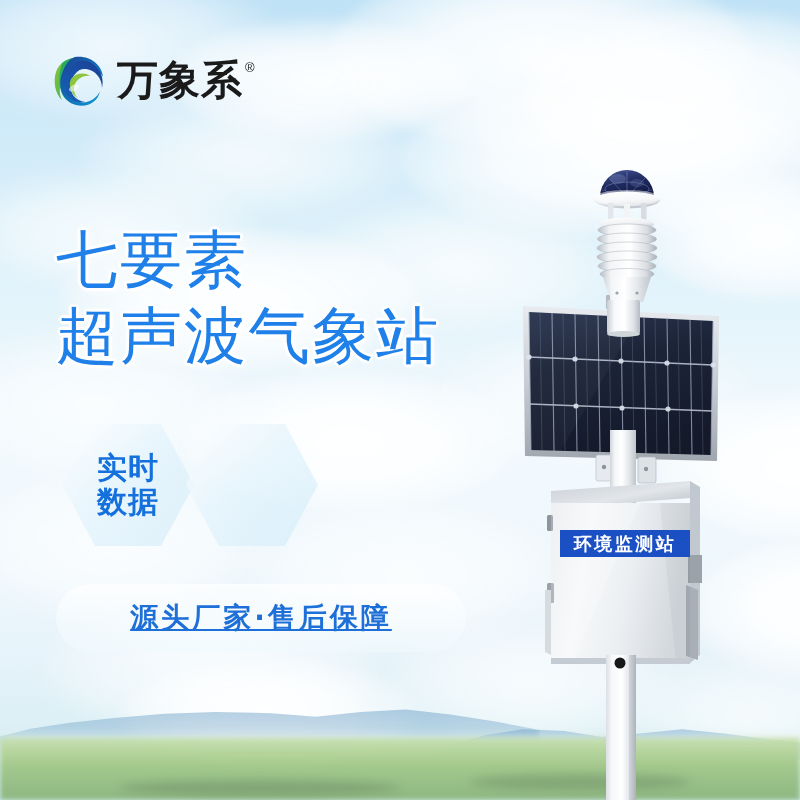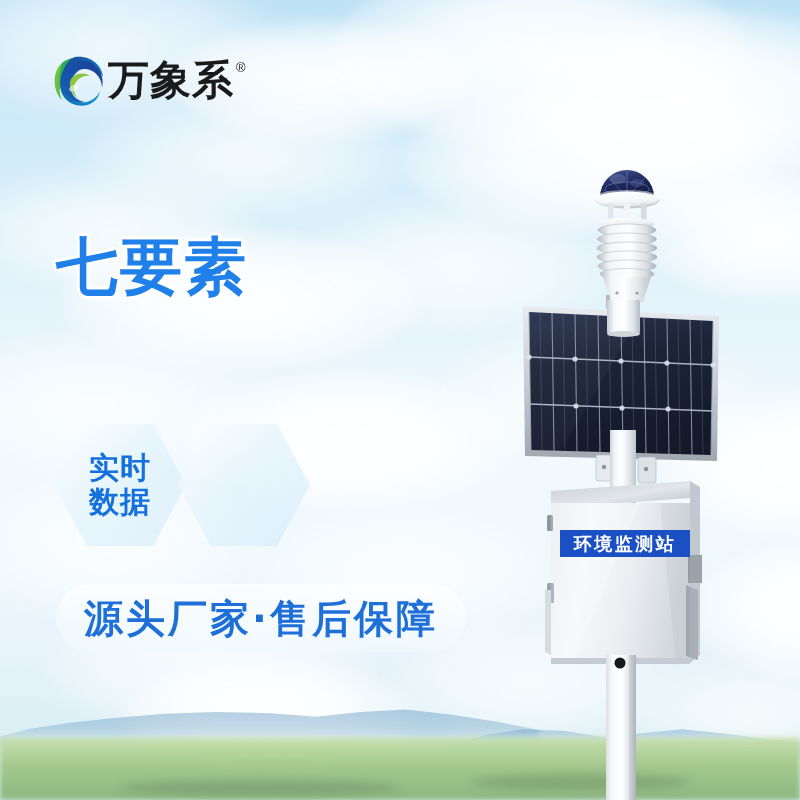--- a/index.html
+++ b/index.html
@@ -103,20 +103,21 @@
     border-radius: 50%;
   }
 
   
   .logo-block {
     position: absolute;
     left: 48px;
     top: 52px;
     display: flex;
     align-items: center;
+    gap: 9px;
     z-index: 30;
   }
   .logo-mark { width: 60px; height: 56px; display: block; }
   .logo-text-wrap { position: relative; display: flex; align-items: flex-start; }
   .logo-text {
     font-size: 41px;
     font-weight: bold;
     color: #1a1a1a;
     letter-spacing: 1px;
     line-height: 1;
@@ -132,37 +133,36 @@
 
   
   .headline {
     position: absolute;
     left: 56px;
     top: 222px;
     z-index: 30;
   }
   .headline-line {
     font-size: 62px;
-    font-weight: bold;
+    font-weight: normal;
     color: #1E80E8;
     line-height: 1.22;
     letter-spacing: 2px;
     font-family: "DejaVu Sans", "Liberation Sans", sans-serif;
     text-shadow:
        3px 0 0 #ffffff, -3px 0 0 #ffffff, 0 3px 0 #ffffff, 0 -3px 0 #ffffff,
        2px 2px 0 #ffffff, -2px 2px 0 #ffffff, 2px -2px 0 #ffffff, -2px -2px 0 #ffffff,
        4px 4px 9px rgba(255,255,255,0.85);
     white-space: nowrap;
-    margin-top: 7px;
   }
 
   
   .badges {
     position: absolute;
-    left: 54px;
+    left: 62px;
     top: 424px;
     display: flex;
     align-items: center;
     z-index: 30;
   }
   .badge {
     position: relative;
     width: 132px;
     height: 122px;
     margin-right: -8px;
@@ -201,27 +201,28 @@
     width: 410px;
     height: 68px;
     border-radius: 34px;
     background: linear-gradient(180deg, rgba(255,255,255,0.72) 0%, rgba(240,250,254,0.52) 100%);
     display: flex;
     align-items: center;
     justify-content: center;
     z-index: 30;
   }
   .tagline-text {
-    font-size: 39px;
+    font-size: 28px;
     font-weight: bold;
     color: #1E6FD8;
     letter-spacing: 3px;
     line-height: 1;
     font-family: "DejaVu Sans", "Liberation Sans", sans-serif;
     white-space: nowrap;
+    text-decoration: underline;
   }
 
   
   .equipment {
     position: absolute;
     left: 0; top: 0;
     width: 800px; height: 800px;
     z-index: 20;
     pointer-events: none;
   }
@@ -490,20 +491,21 @@
       <ellipse cx="26" cy="36" rx="5.5" ry="3" fill="#ffffff" opacity="0.55" transform="rotate(-28 26 36)"></ellipse>
     </svg>
     <span class="logo-text-wrap">
       <span class="logo-text">万象系</span>
       <span class="logo-reg">®</span>
     </span>
   </div>
 
   <div class="headline">
     <div class="headline-line">七要素</div>
+    <div class="headline-line">超声波气象站</div>
   </div>
 
   <div class="badges">
     <div class="badge">
       <span class="badge-shape"></span>
       <span class="badge-label">实时
 数据</span>
     </div>
     <div class="badge">
       <span class="badge-shape"></span>

